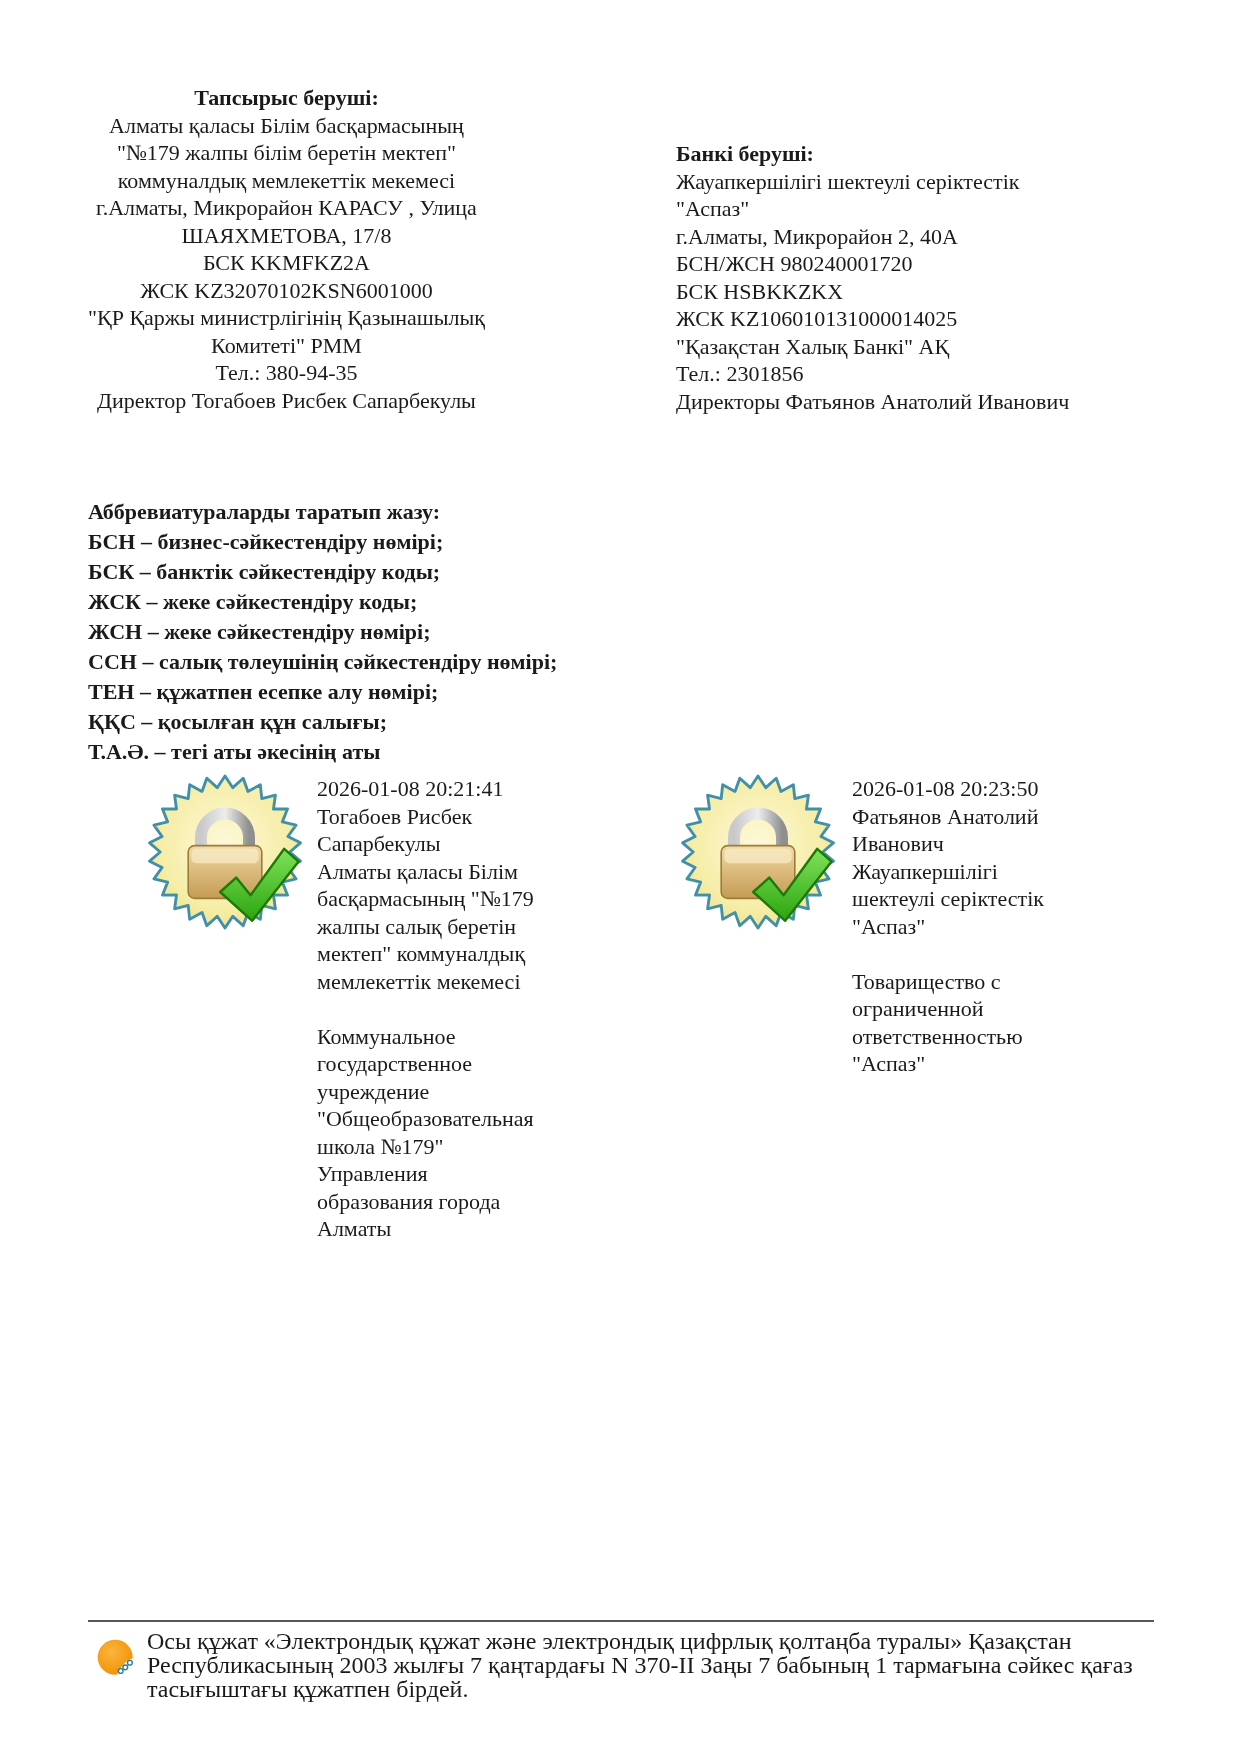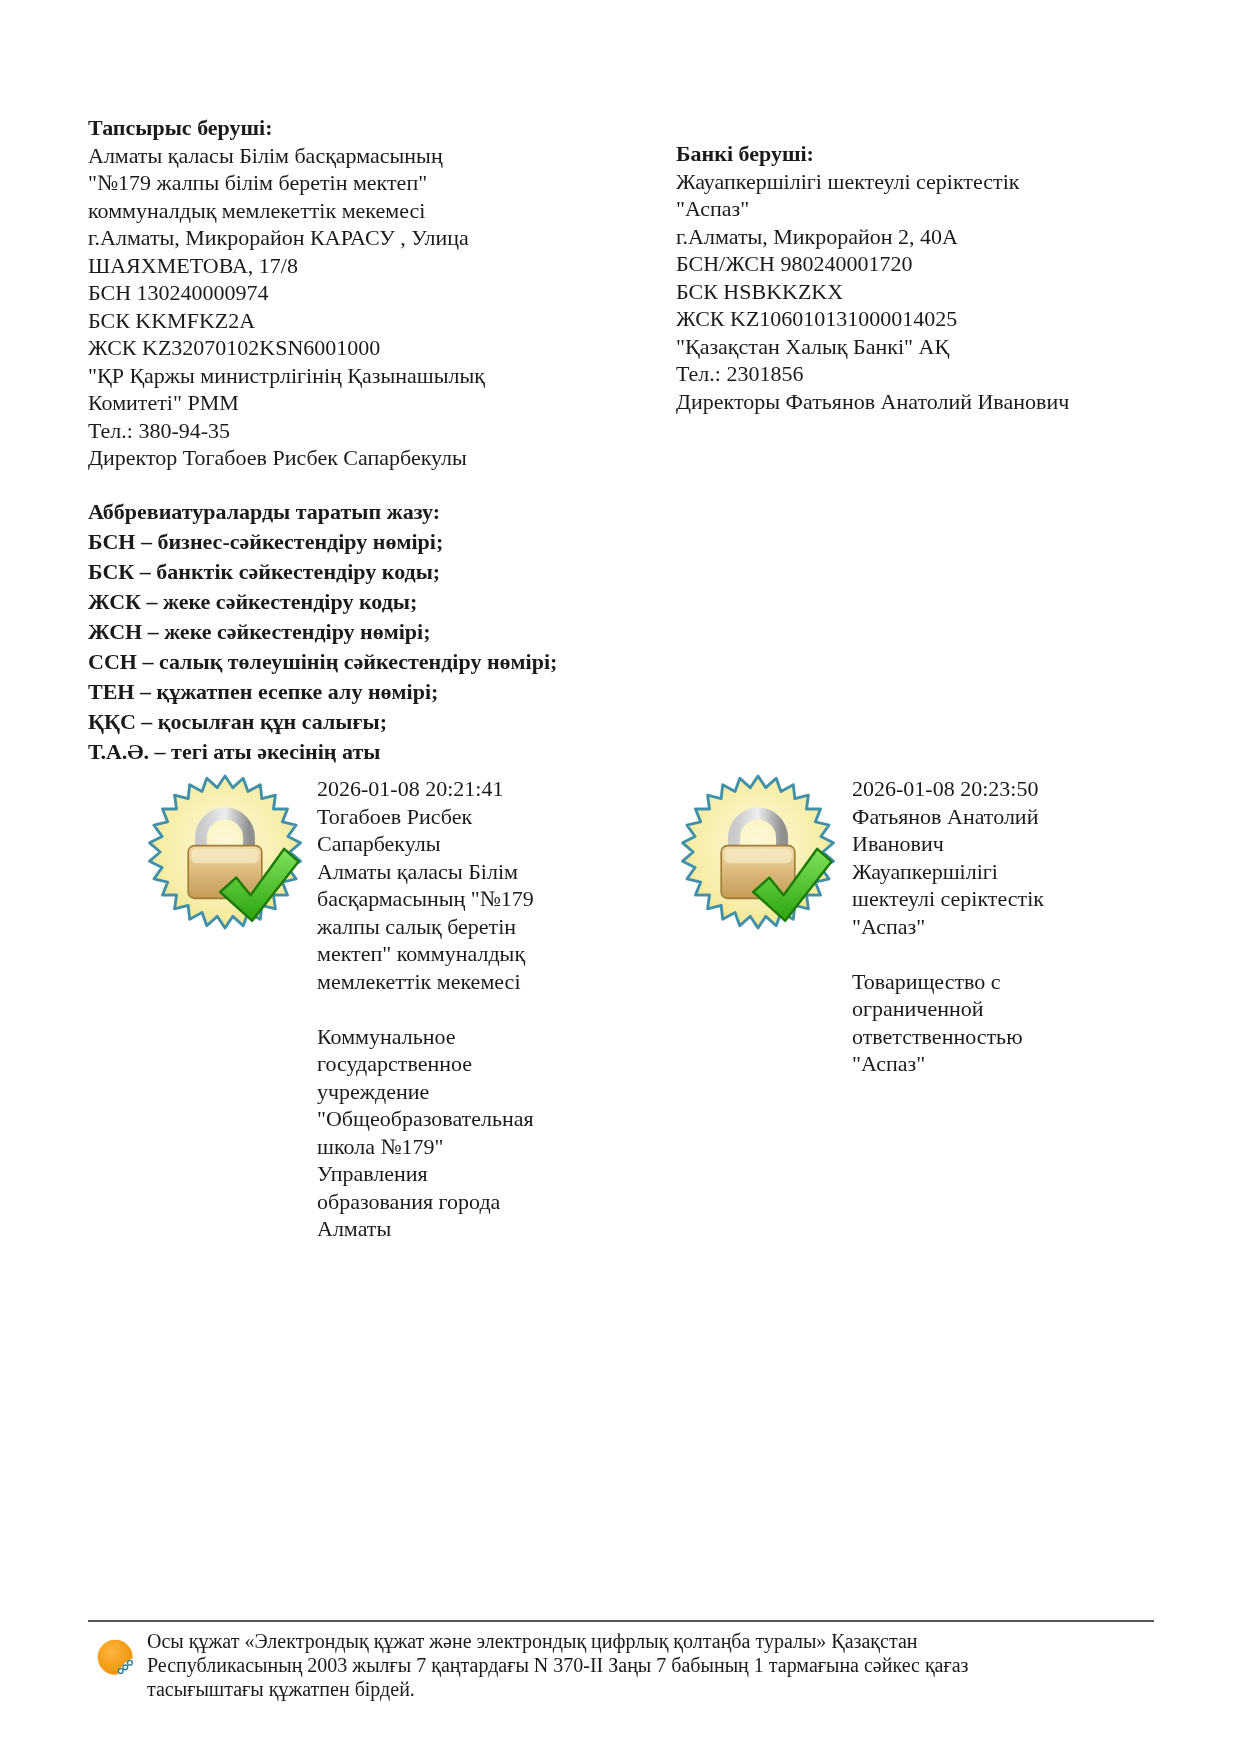--- a/index.html
+++ b/index.html
@@ -13,35 +13,35 @@
     overflow:hidden;
   }
   .block{position:absolute;}
   .line{
     height:27.5px;line-height:27.5px;
     font-size:22px;white-space:nowrap;
   }
   .heading{font-weight:bold;}
   #abbr .line{height:30px;line-height:30px;font-weight:bold;}
   .sigtext .line{height:27.5px;line-height:27.5px;}
-  #customer{left:88px;top:114px;}
+  #customer{left:88px;top:84px;text-align:center;}
   #supplier{left:676px;top:140px;}
   #abbr{left:88px;top:497px;}
   .stamp{position:absolute;width:160px;height:160px;}
   #stamp-left{left:145px;top:772px;}
   #stamp-right{left:678px;top:772px;}
   #sigtext-left{left:317px;top:775px;}
   #sigtext-right{left:852px;top:775px;}
   #footer-rule{
     position:absolute;left:88px;top:1620px;
     width:1066px;height:2px;background:#55585a;
   }
   #footer-logo{position:absolute;left:94px;top:1637px;width:46px;height:46px;}
   #footer-text{left:147px;top:1629px;}
-  #footer-text .line{height:24px;line-height:24px;font-size:20px;}
+  #footer-text .line{height:24px;line-height:24px;font-size:24px;}
   .defs-holder{position:absolute;width:0;height:0;overflow:hidden;}
 </style>
 </head>
 <body>
 
 <svg class="defs-holder" aria-hidden="true">
   <defs>
     <radialGradient id="starG" cx="50%" cy="45%" r="62%">
       <stop offset="0%" stop-color="#fdf9d9"></stop>
       <stop offset="70%" stop-color="#f6eda6"></stop>
@@ -71,21 +71,20 @@
 <div class="page">
 
   <section class="block" id="customer">
     <div class="line heading">Тапсырыс беруші:</div>
     <div>
         <div class="line">Алматы қаласы Білім басқармасының</div>
         <div class="line">"№179 жалпы білім беретін мектеп"</div>
         <div class="line">коммуналдық мемлекеттік мекемесі</div>
         <div class="line">г.Алматы, Микрорайон КАРАСУ , Улица</div>
         <div class="line">ШАЯХМЕТОВА, 17/8</div>
-        <div class="line">БСН 130240000974</div>
         <div class="line">БСК KKMFKZ2A</div>
         <div class="line">ЖСК KZ32070102KSN6001000</div>
         <div class="line">"ҚР Қаржы министрлігінің Қазынашылық</div>
         <div class="line">Комитеті" РММ</div>
         <div class="line">Тел.: 380-94-35</div>
         <div class="line">Директор Тогабоев Рисбек Сапарбекулы</div>
       </div>
   </section>
 
   <section class="block" id="supplier">

